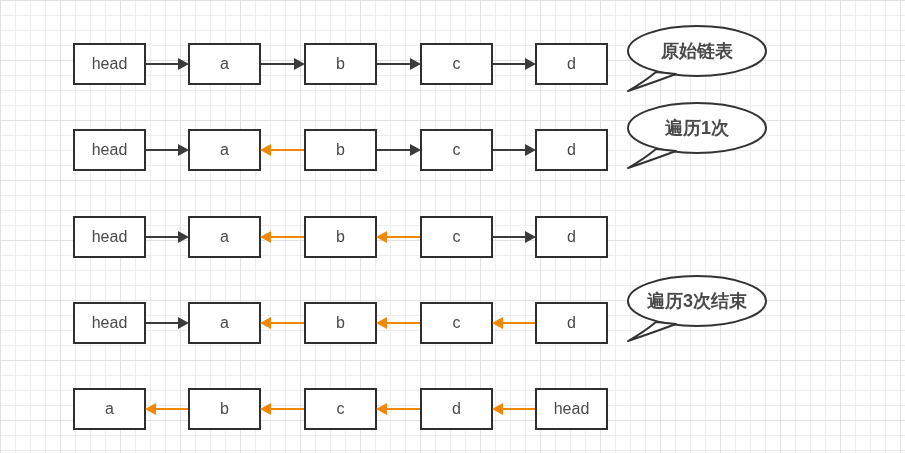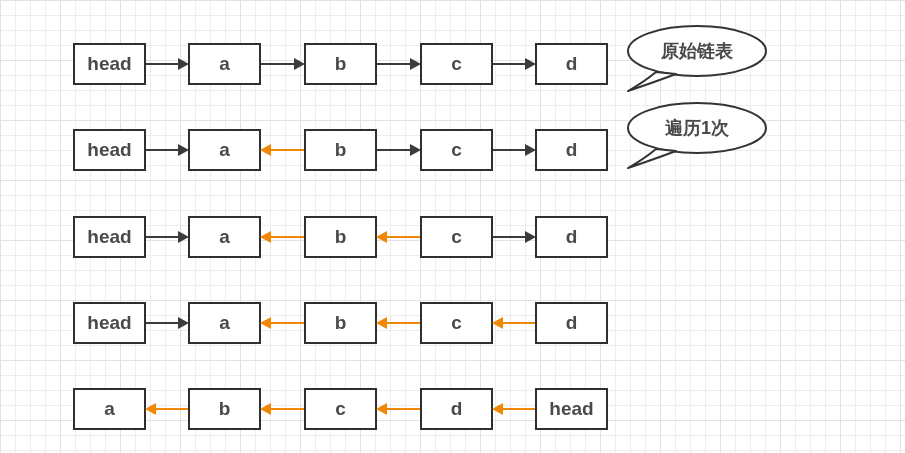--- a/index.html
+++ b/index.html
@@ -11,21 +11,21 @@
       linear-gradient(var(--grid-major,#e2e2e2) 1px, transparent 1px),
       linear-gradient(90deg, var(--grid-major,#e2e2e2) 1px, transparent 1px),
       linear-gradient(var(--grid-minor,#ededed) 1px, transparent 1px),
       linear-gradient(90deg, var(--grid-minor,#ededed) 1px, transparent 1px);
     background-size:60px 60px,60px 60px,15px 15px,15px 15px;
   }
   .box{
     position:absolute;width:73px;height:42px;box-sizing:border-box;
     border:2px solid var(--box-border,#2f2f2f);background:#fff;
     display:flex;align-items:center;justify-content:center;
-    font-weight:bold;font-size:19px;color:var(--box-text,#4a4a4a);
+    font-weight:normal;font-size:16px;color:var(--box-text,#4a4a4a);
   }
   
   .c1{left:73px}.c2{left:188px}.c3{left:304px}.c4{left:420px}.c5{left:535px}
   
   .r1{top:43px}.r2{top:129px}.r3{top:216px}.r4{top:302px}.r5{top:388px}
   
   .g1{left:146px;width:42px}.g2{left:261px;width:43px}.g3{left:377px;width:43px}.g4{left:493px;width:42px}
   
   .ar1{top:58px}.ar2{top:144px}.ar3{top:231px}.ar4{top:317px}.ar5{top:403px}
   .arrow{position:absolute;height:12px;}
@@ -99,20 +99,27 @@
   <div class="box r4 c1">head</div>
   <div class="arrow fwd ar4 g1"></div>
   <div class="box r4 c2">a</div>
   <div class="arrow rev ar4 g2"></div>
   <div class="box r4 c3">b</div>
   <div class="arrow rev ar4 g3"></div>
   <div class="box r4 c4">c</div>
   <div class="arrow rev ar4 g4"></div>
   <div class="box r4 c5">d</div>
 
+  <div class="bubble br4">
+    <svg viewBox="0 0 150 72">
+      <ellipse class="bubble-shape" cx="75" cy="27" rx="69" ry="25"></ellipse>
+      <path class="bubble-tail" d="M 34 48 Q 22 58 6 67 Q 27 60 54 50 Z"></path>
+    </svg>
+    <div class="bubble-text">遍历3次结束</div>
+  </div>
 
   <div class="box r5 c1">a</div>
   <div class="arrow rev ar5 g1"></div>
   <div class="box r5 c2">b</div>
   <div class="arrow rev ar5 g2"></div>
   <div class="box r5 c3">c</div>
   <div class="arrow rev ar5 g3"></div>
   <div class="box r5 c4">d</div>
   <div class="arrow rev ar5 g4"></div>
   <div class="box r5 c5">head</div>

